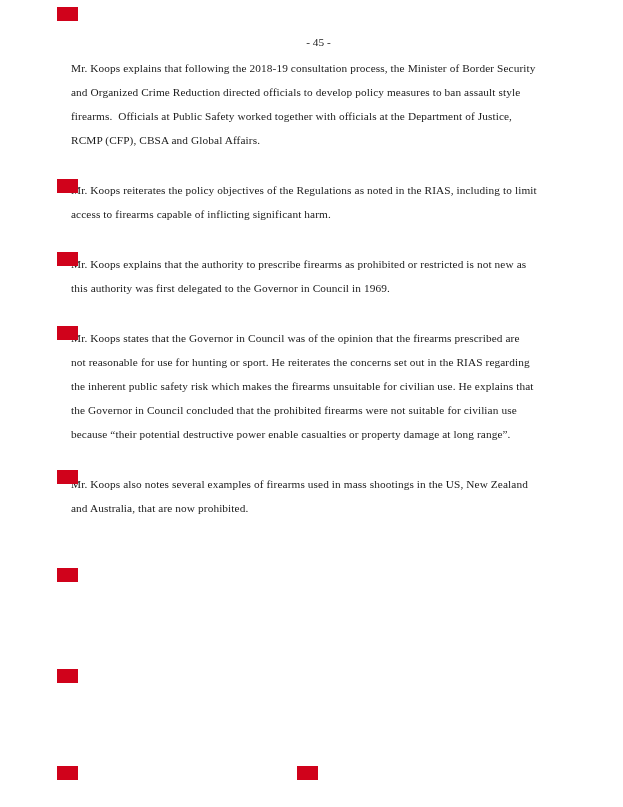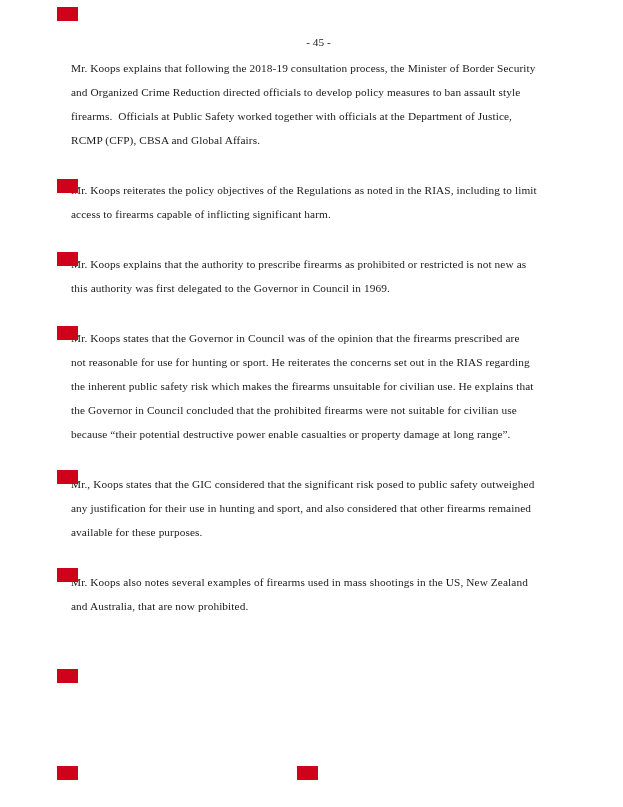--- a/index.html
+++ b/index.html
@@ -46,23 +46,20 @@
 RCMP (CFP), CBSA and Global Affairs.</p>
       <p class="para">Mr. Koops reiterates the policy objectives of the Regulations as noted in the RIAS, including to limit
 access to firearms capable of inflicting significant harm.</p>
       <p class="para">Mr. Koops explains that the authority to prescribe firearms as prohibited or restricted is not new as
 this authority was first delegated to the Governor in Council in 1969.</p>
       <p class="para">Mr. Koops states that the Governor in Council was of the opinion that the firearms prescribed are
 not reasonable for use for hunting or sport. He reiterates the concerns set out in the RIAS regarding
 the inherent public safety risk which makes the firearms unsuitable for civilian use. He explains that
 the Governor in Council concluded that the prohibited firearms were not suitable for civilian use
 because “their potential destructive power enable casualties or property damage at long range”.</p>
-      <p class="para">Mr., Koops states that the GIC considered that the significant risk posed to public safety outweighed
-any justification for their use in hunting and sport, and also considered that other firearms remained
-available for these purposes.</p>
       <p class="para">Mr. Koops also notes several examples of firearms used in mass shootings in the US, New Zealand
 and Australia, that are now prohibited.</p>
     </div>
 
   <div id="annotations">
       <div class="redaction" style="left: 57px; top: 7px; width: 21px; height: 14px; background: rgb(208, 2, 27);"></div>
       <div class="redaction" style="left: 57px; top: 179px; width: 21px; height: 14px; background: rgb(208, 2, 27);"></div>
       <div class="redaction" style="left: 57px; top: 252px; width: 21px; height: 14px; background: rgb(208, 2, 27);"></div>
       <div class="redaction" style="left: 57px; top: 326px; width: 21px; height: 14px; background: rgb(208, 2, 27);"></div>
       <div class="redaction" style="left: 57px; top: 470px; width: 21px; height: 14px; background: rgb(208, 2, 27);"></div>

